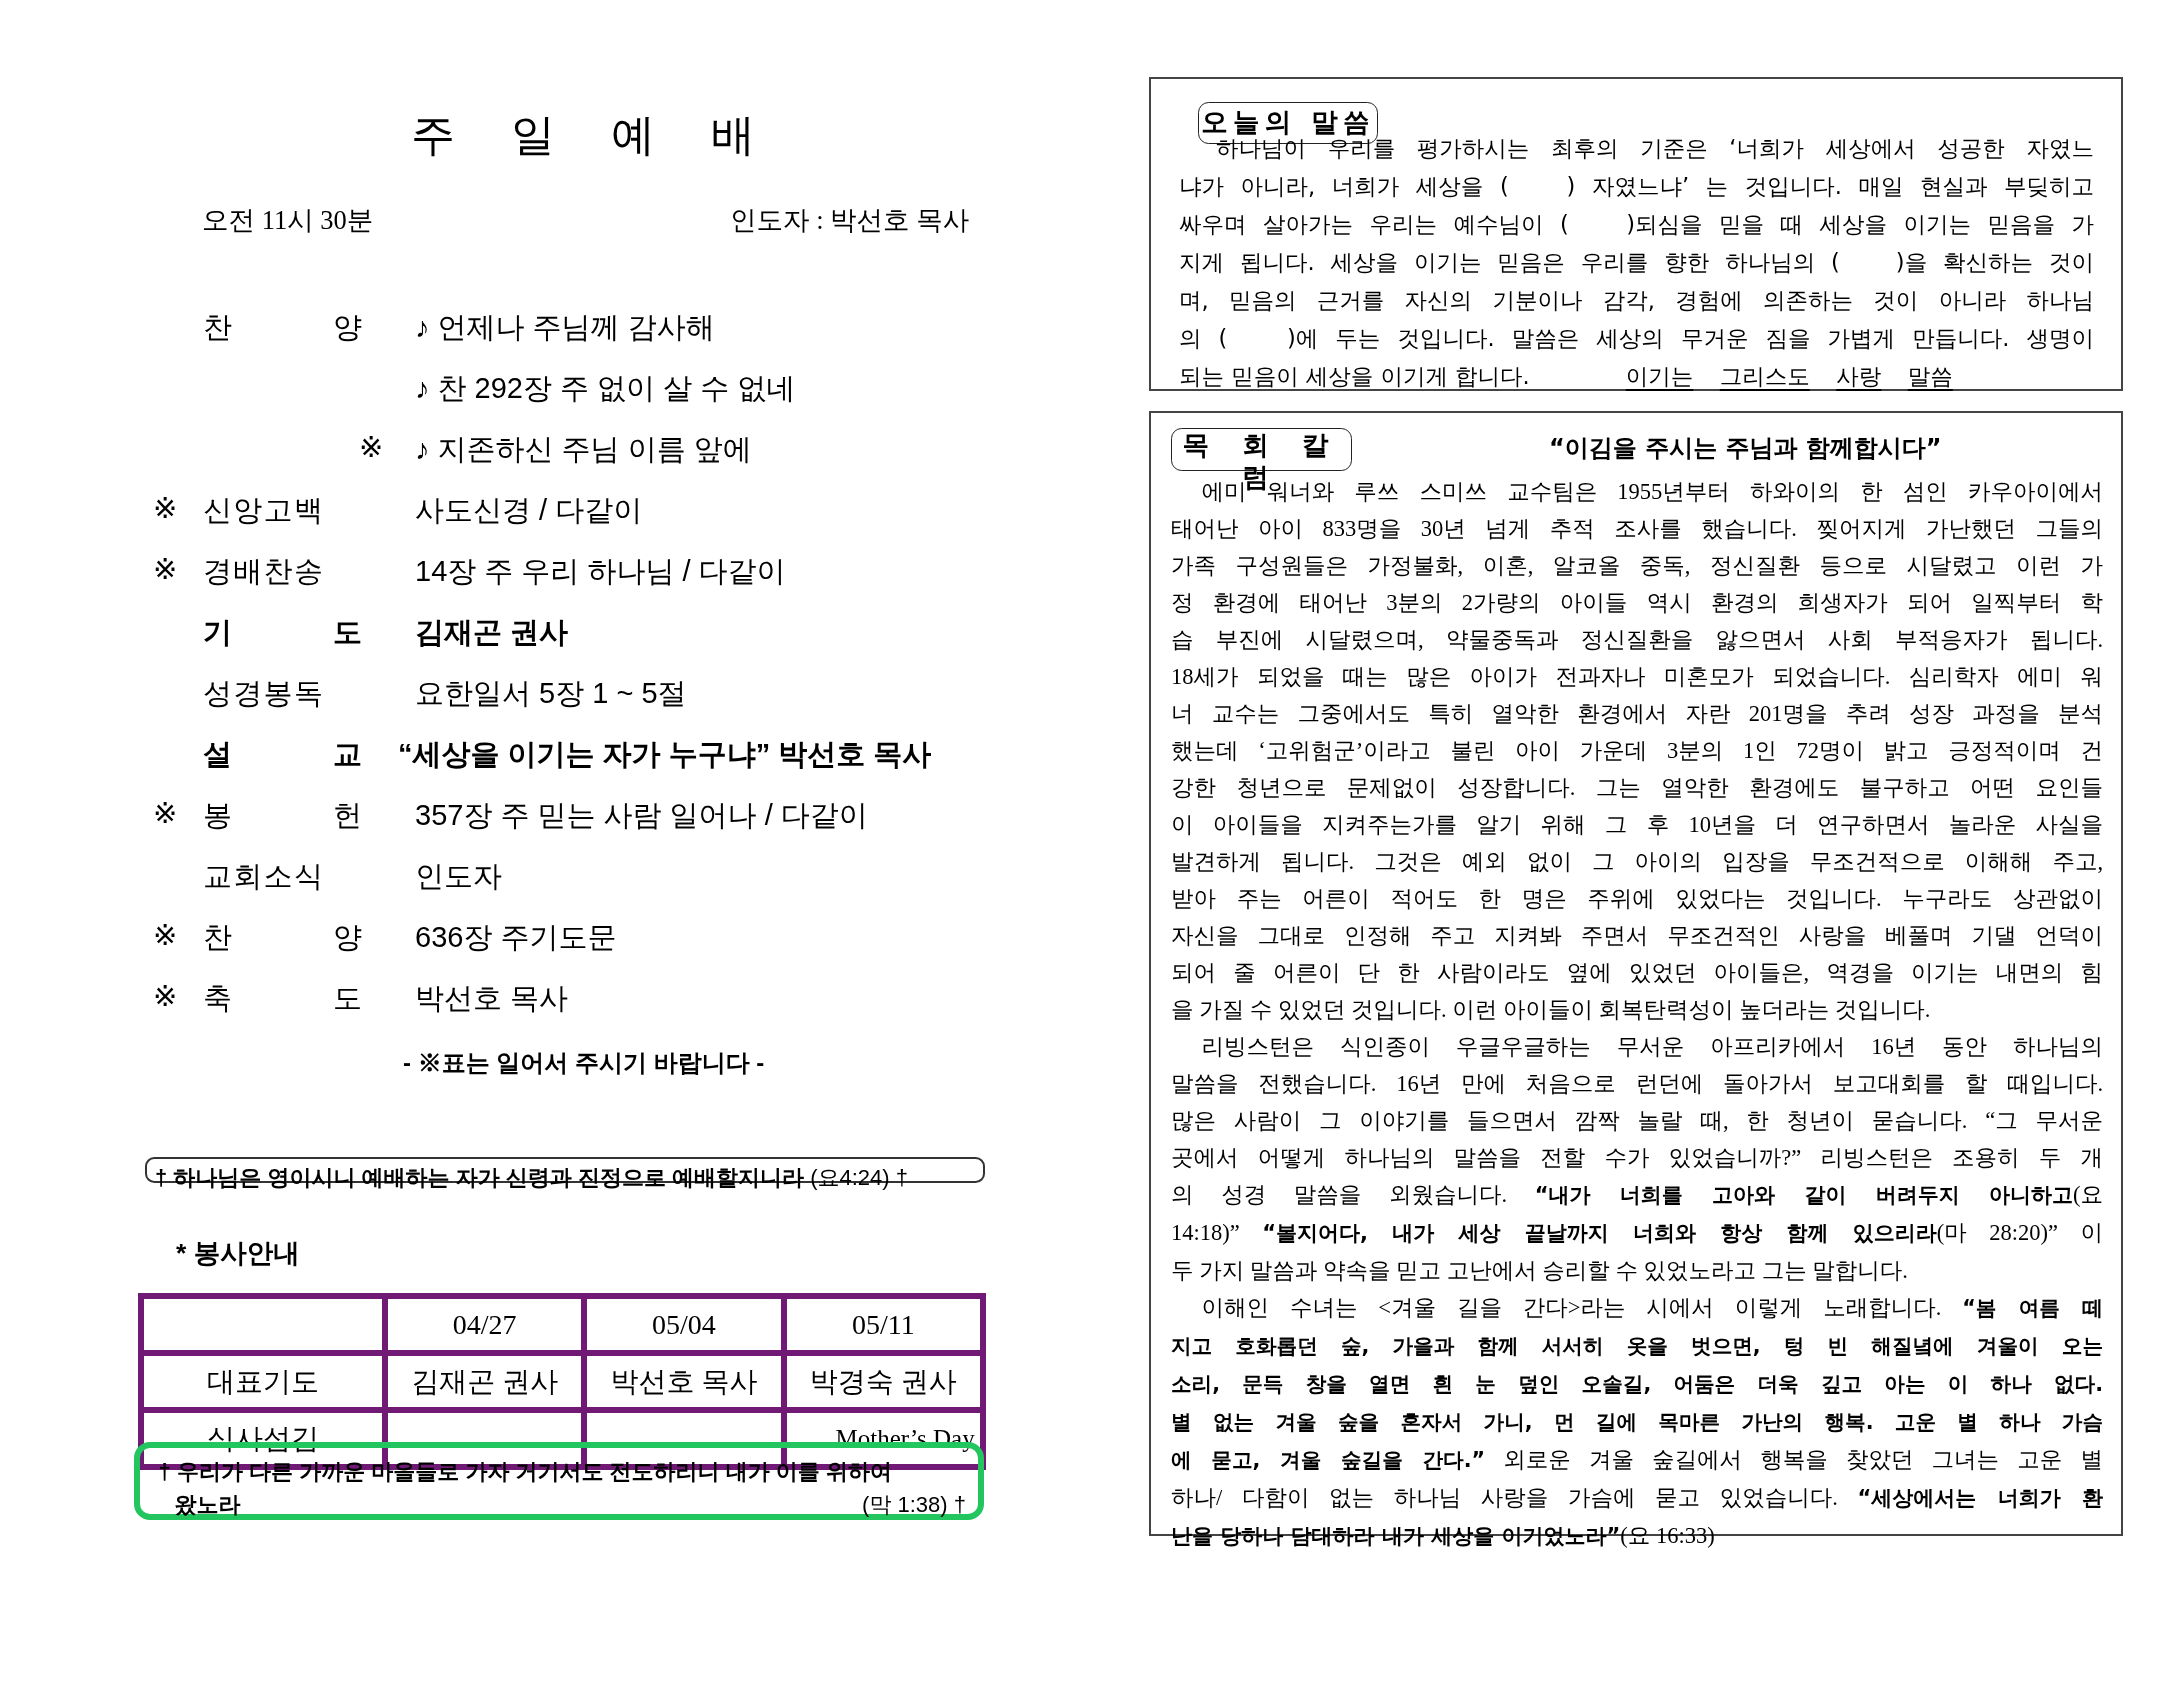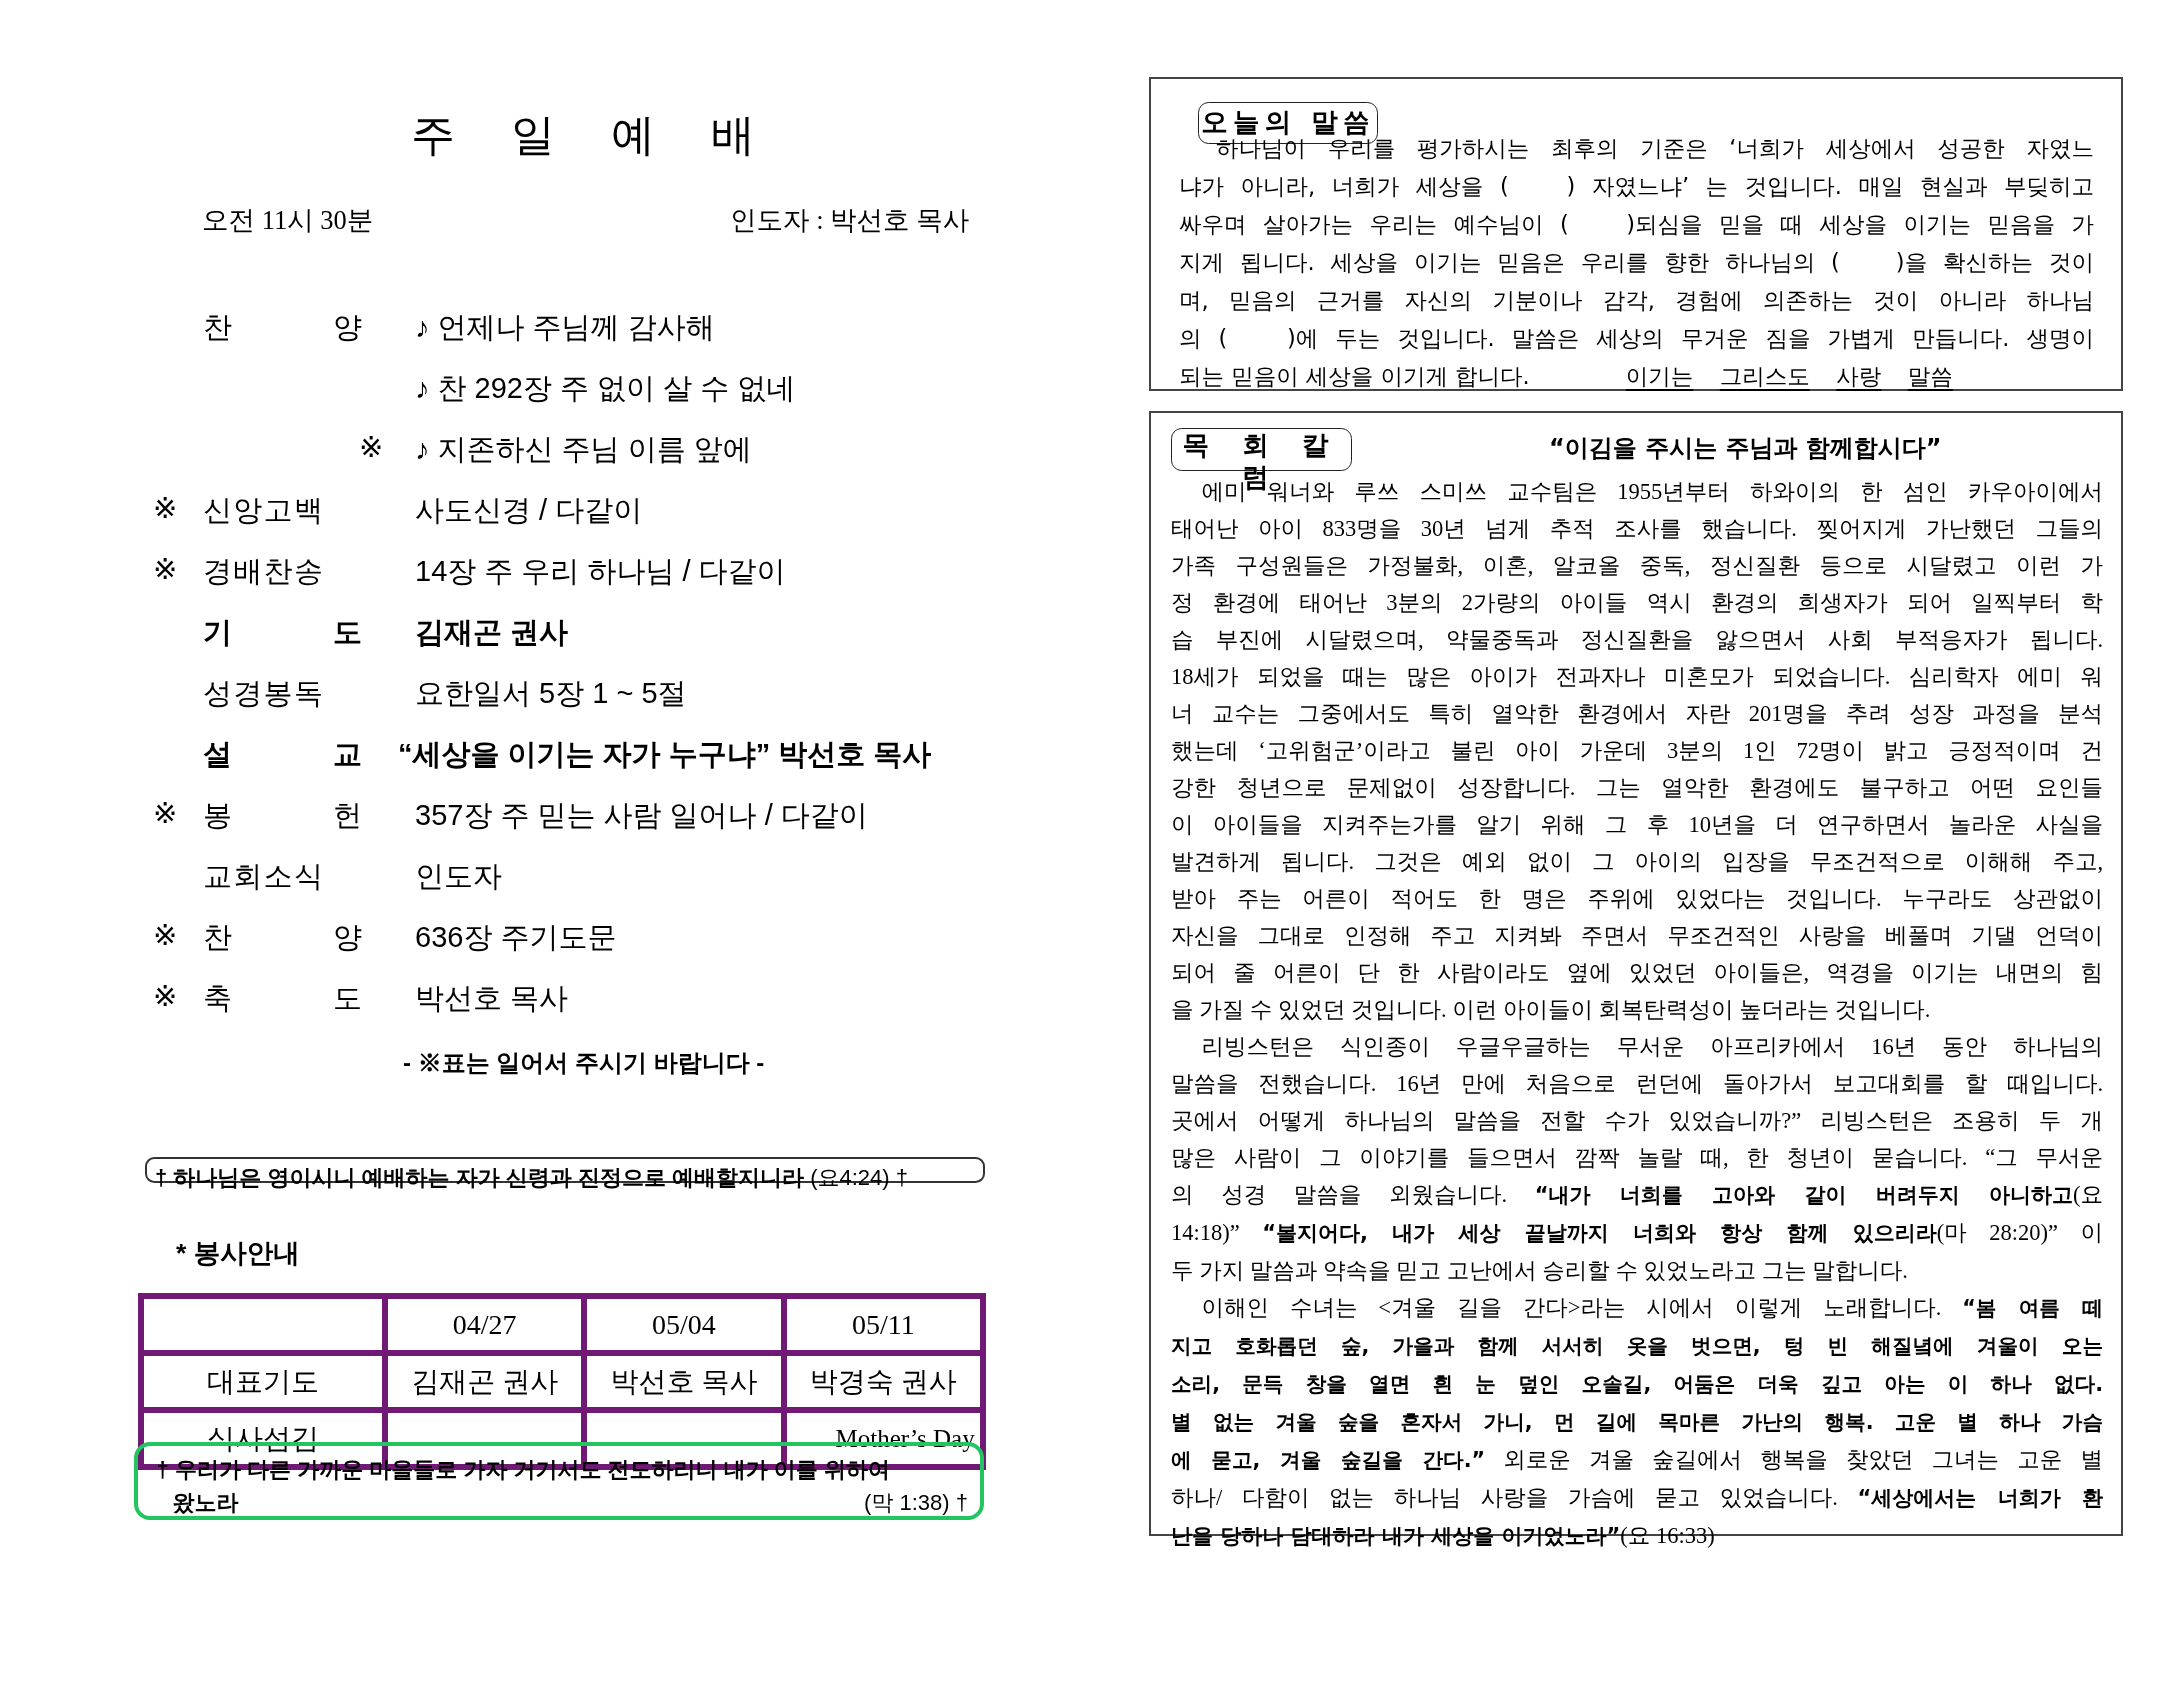--- a/index.html
+++ b/index.html
@@ -26,21 +26,21 @@
             font-family:"Liberation Sans",sans-serif; font-size:22px; font-weight:bold; line-height:38px; padding-left:8px; box-sizing:border-box; white-space:nowrap; }
   .verse1 .ref { font-weight:normal; }
 
   .svc-title { position:absolute; left:176px; top:1235px; font-family:"Liberation Sans",sans-serif; font-size:26.5px; font-weight:bold; }
 
   table.svc { position:absolute; left:138px; top:1293px; width:848px; border-collapse:collapse; font-family:"Liberation Serif",serif; font-size:28px; }
   table.svc td { border:6px solid #701a75; height:33px; text-align:center; padding:9px; line-height:33px; }
   table.svc td.first { width:220px; }
   table.svc td.eng { font-size:25px; text-align:right; padding-right:5.3px; }
 
-  .verse2 { position:absolute; left:134px; top:1442px; width:850px; height:78px; border:4px solid #22c55e; border-radius:16px; box-sizing:border-box;
+  .verse2 { position:absolute; left:134px; top:1442px; width:850px; height:78px; border:6px solid #22c55e; border-radius:16px; box-sizing:border-box;
             font-family:"Liberation Sans",sans-serif; font-size:22px; font-weight:bold; padding:6.6px 12px 0 18.6px; line-height:33px; }
   .verse2 .l2 { display:flex; justify-content:space-between; padding-left:16px; }
   .verse2 .ref { font-weight:normal; }
 
   
   .box { position:absolute; border:2px solid #444; box-sizing:border-box; }
   #word { left:1149px; top:77px; width:974px; height:314px; }
   #column { left:1149px; top:411px; width:974px; height:1125px; }
   .badge { position:absolute; border:1.7px solid #222; border-radius:10.6px; font-family:"DejaVu Sans",sans-serif; font-weight:bold; font-size:26.5px; text-align:center; }
   #word .badge { left:47px; top:8px; width:178px; height:40px; line-height:38px; letter-spacing:5.3px;margin-top:15px; }
@@ -218,22 +218,22 @@
       <span class="line"><span>했는데 ‘고위험군’이라고 불린 아이 가운데 3분의 1인 72명이 밝고 긍정적이며 건</span></span>
       <span class="line"><span>강한 청년으로 문제없이 성장합니다. 그는 열악한 환경에도 불구하고 어떤 요인들</span></span>
       <span class="line"><span>이 아이들을 지켜주는가를 알기 위해 그 후 10년을 더 연구하면서 놀라운 사실을</span></span>
       <span class="line"><span>발견하게 됩니다. 그것은 예외 없이 그 아이의 입장을 무조건적으로 이해해 주고,</span></span>
       <span class="line"><span>받아 주는 어른이 적어도 한 명은 주위에 있었다는 것입니다. 누구라도 상관없이</span></span>
       <span class="line"><span>자신을 그대로 인정해 주고 지켜봐 주면서 무조건적인 사랑을 베풀며 기댈 언덕이</span></span>
       <span class="line"><span>되어 줄 어른이 단 한 사람이라도 옆에 있었던 아이들은, 역경을 이기는 내면의 힘</span></span>
       <span class="line last"><span>을 가질 수 있었던 것입니다. 이런 아이들이 회복탄력성이 높더라는 것입니다.</span></span>
       <span class="line indent"><span>리빙스턴은 식인종이 우글우글하는 무서운 아프리카에서 16년 동안 하나님의</span></span>
       <span class="line"><span>말씀을 전했습니다. 16년 만에 처음으로 런던에 돌아가서 보고대회를 할 때입니다.</span></span>
+      <span class="line"><span>많은 사람이 그 이야기를 들으면서 깜짝 놀랄 때, 한 청년이 묻습니다. “그 무서운</span></span>
       <span class="line"><span>곳에서 어떻게 하나님의 말씀을 전할 수가 있었습니까?” 리빙스턴은 조용히 두 개</span></span>
-      <span class="line"><span>많은 사람이 그 이야기를 들으면서 깜짝 놀랄 때, 한 청년이 묻습니다. “그 무서운</span></span>
       <span class="line"><span>의 성경 말씀을 외웠습니다. </span><b>“내가 너희를 고아와 같이 버려두지 아니하고</b><span>(요</span></span>
       <span class="line"><span>14:18)” </span><b>“볼지어다, 내가 세상 끝날까지 너희와 항상 함께 있으리라</b><span>(마 28:20)” 이</span></span>
       <span class="line last"><span>두 가지 말씀과 약속을 믿고 고난에서 승리할 수 있었노라고 그는 말합니다.</span></span>
       <span class="line indent"><span>이해인 수녀는 &lt;겨울 길을 간다&gt;라는 시에서 이렇게 노래합니다. </span><span class="hand">“봄 여름 떼</span></span>
       <span class="line"><span class="hand">지고 호화롭던 숲, 가을과 함께 서서히 옷을 벗으면, 텅 빈 해질녘에 겨울이 오는</span></span>
       <span class="line"><span class="hand">소리, 문득 창을 열면 흰 눈 덮인 오솔길, 어둠은 더욱 깊고 아는 이 하나 없다.</span></span>
       <span class="line"><span class="hand">별 없는 겨울 숲을 혼자서 가니, 먼 길에 목마른 가난의 행복. 고운 별 하나 가슴</span></span>
       <span class="line"><span class="hand">에 묻고, 겨울 숲길을 간다.”</span><span> 외로운 겨울 숲길에서 행복을 찾았던 그녀는 고운 별</span></span>
       <span class="line"><span>하나/ 다함이 없는 하나님 사랑을 가슴에 묻고 있었습니다. </span><b>“세상에서는 너희가 환</b></span>
       <span class="line last"><b>난을 당하나 담대하라 내가 세상을 이기었노라”</b><span>(요 16:33)</span></span>

